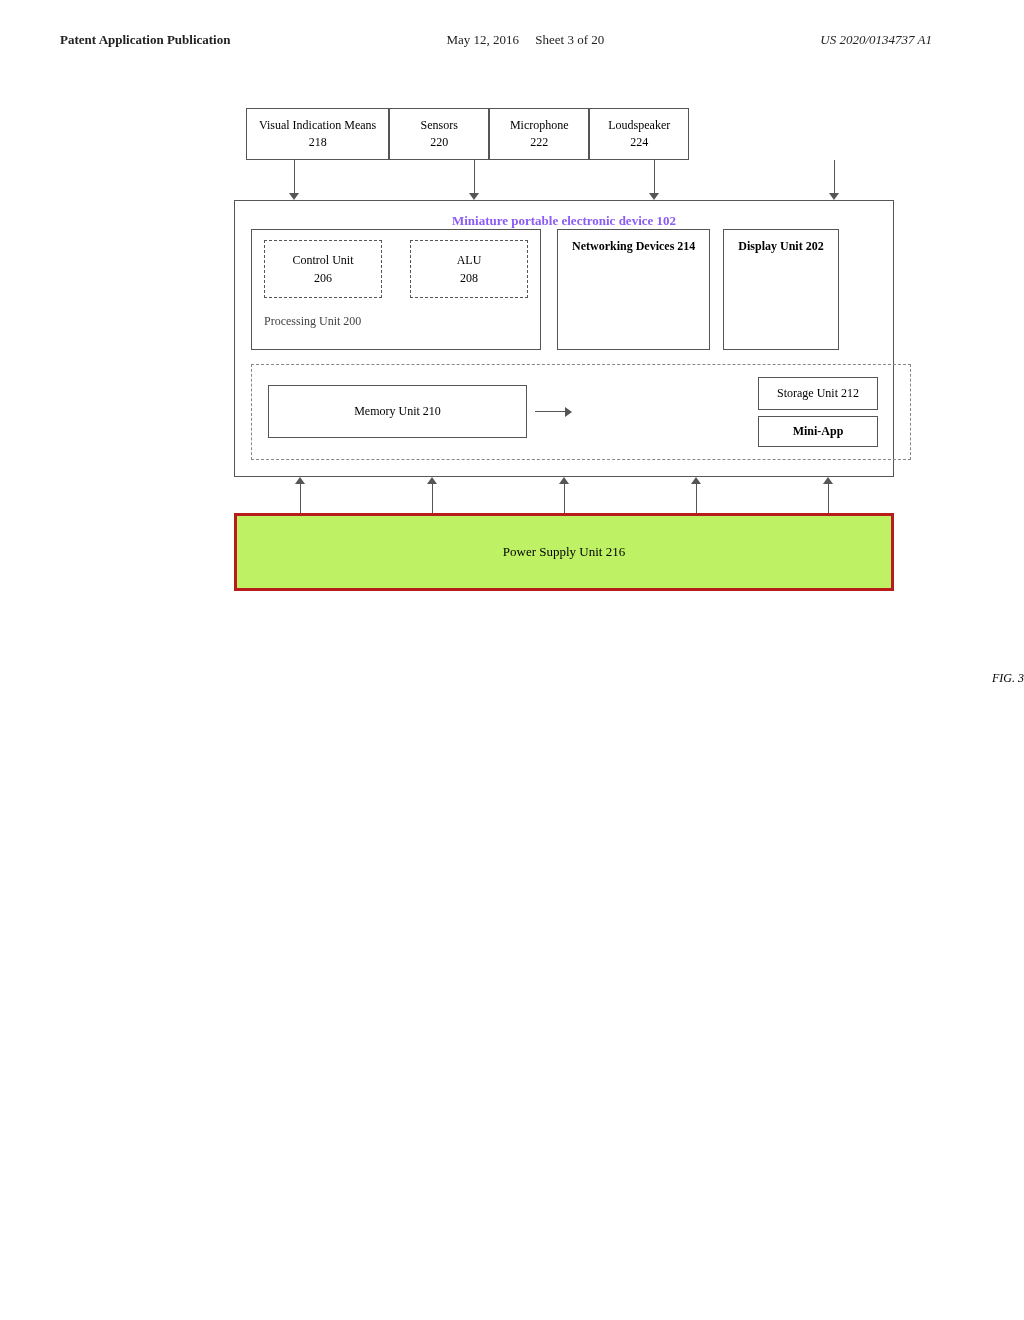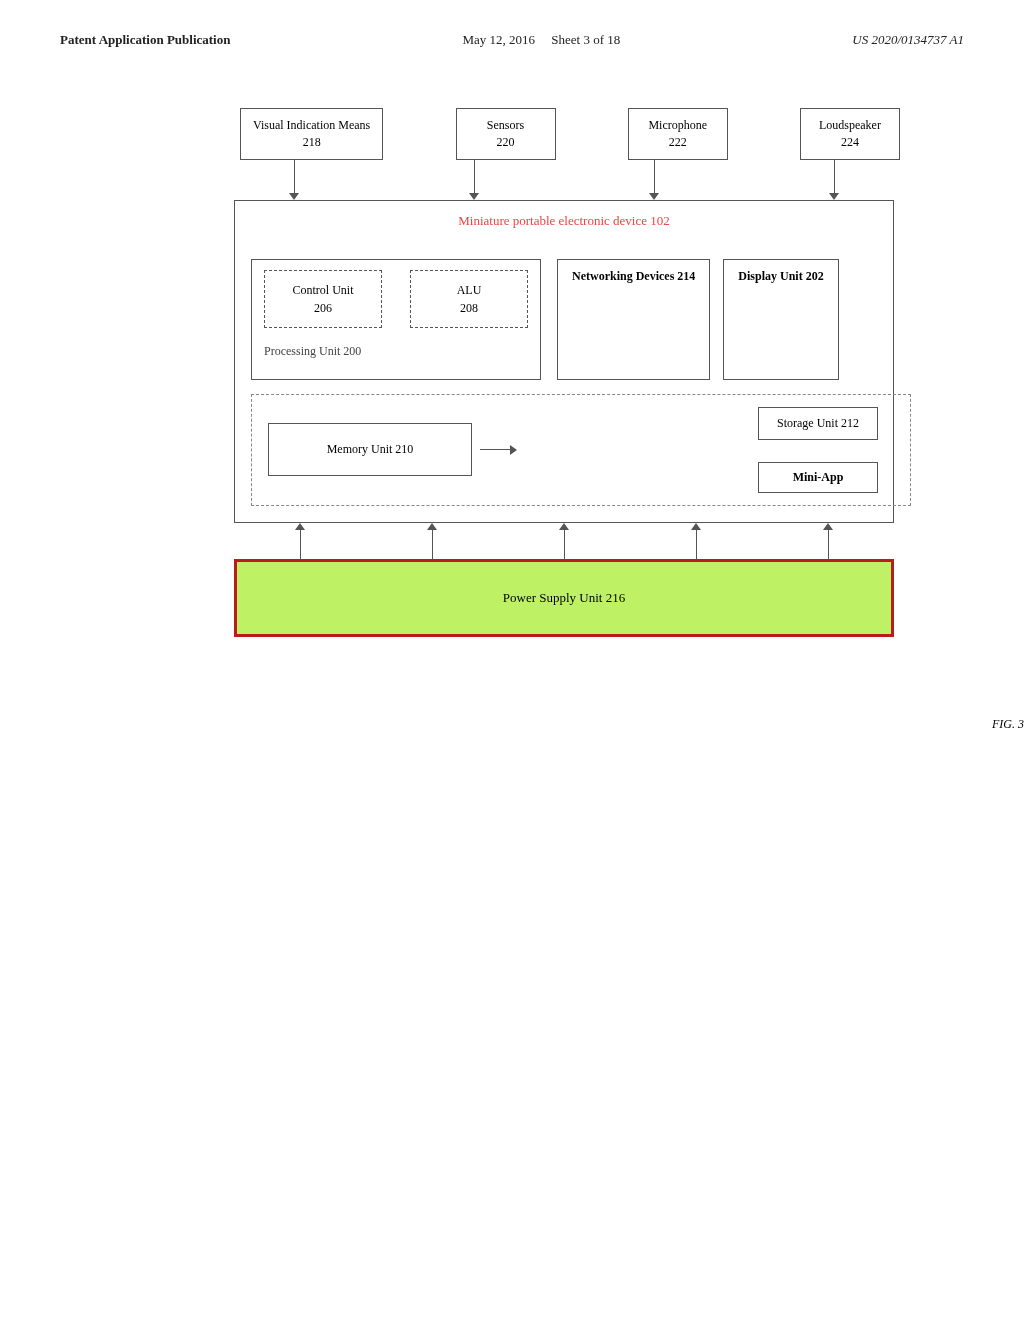--- a/index.html
+++ b/index.html
@@ -10,43 +10,42 @@
       min-height: 1320px;
       position: relative;
       overflow-x: hidden;
     }
 
     
     .header {
       display: flex;
       justify-content: space-between;
       align-items: flex-start;
-      padding: 32px 60px 0 60px;
+      padding: 32px 92px 0 60px;
       font-size: 13px;
       color: #222;
     }
     .header-left { font-weight: bold; font-size: 13px; }
     .header-center { text-align: center; font-size: 13px; }
     .header-right { font-size: 13px; font-style: italic; }
 
     
     .diagram-area {
       position: relative;
       margin: 60px auto 0 auto;
       width: 780px;
       left: 0;
       padding-left: 112px;
     }
 
     
     .external-row {
       display: flex;
-      justify-content: space-between;
-      width: 660px;
-      margin-left: 6px;
+      width: 660px;
+      margin-left: 12px;
       margin-bottom: 0;
     }
     .ext-box {
       border: 1px solid #555;
       padding: 8px 12px;
       text-align: center;
       font-size: 12px;
       line-height: 1.4;
       min-width: 100px;
       background: #fff;
@@ -82,22 +81,23 @@
     .main-outer {
       border: 1px solid #555;
       width: 660px;
       padding: 12px 16px 16px 16px;
       background: #fff;
       position: relative;
     }
     .main-outer-title {
       font-size: 13px;
       text-align: center;
-      margin-bottom: 30px;
-      color: #ef4444;
+      margin-bottom: 0;
+      color: #8b5cf6;
+      font-weight: bold;
     }
 
     
     .inner-layout {
       display: flex;
       gap: 16px;
     }
 
     
     .processing-box {
@@ -150,26 +150,26 @@
       display: flex;
       align-items: center;
       gap: 0;
       position: relative;
     }
     .memory-box {
       border: 1px solid #555;
       padding: 18px 20px;
       text-align: center;
       font-size: 12px;
-      width: 204px;
+      width: 259px;
     }
     .storage-col {
       display: flex;
       flex-direction: column;
-      gap: 22px;
+      gap: 6px;
       margin-left: auto;
       margin-right: 16px;
     }
     .storage-box {
       border: 1px solid #555;
       padding: 8px 18px;
       text-align: center;
       font-size: 12px;
     }
     .mini-app-box {
@@ -240,21 +240,21 @@
       font-style: italic;
     }
   </style>
 </head>
 <body>
 
 <div class="header">
   <div class="header-left">Patent Application Publication</div>
   <div class="header-center">
     <span>May 12, 2016</span>&nbsp;&nbsp;&nbsp;&nbsp;
-    <span>Sheet 3 of 18</span>
+    <span>Sheet 3 of 20</span>
   </div>
   <div class="header-right">US 2020/0134737 A1</div>
 </div>
 
 <div class="diagram-area">
 
   <div class="external-row">
     <div class="ext-box">Visual Indication Means<br>218</div>
     <div class="ext-box">Sensors<br>220</div>
     <div class="ext-box">Microphone<br>222</div>

